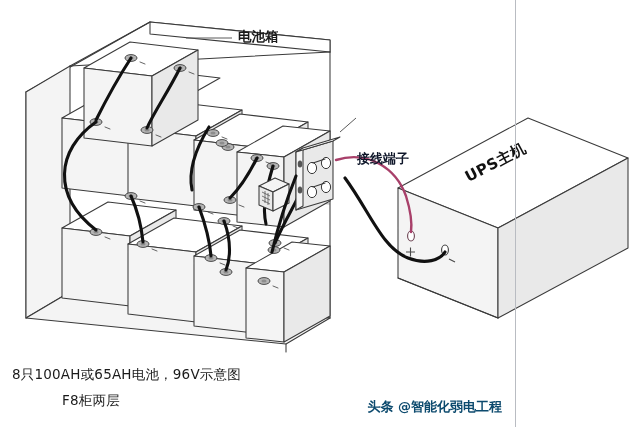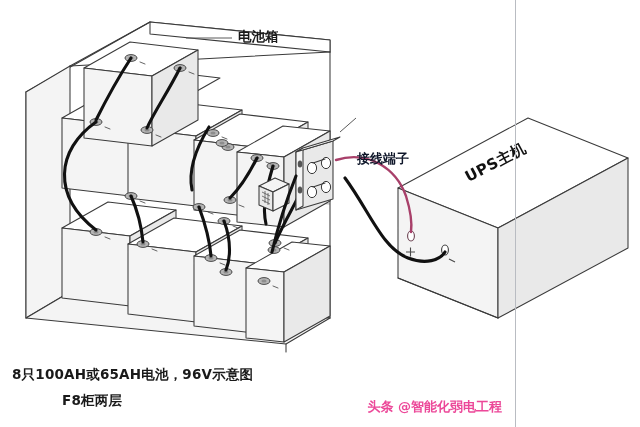--- a/index.html
+++ b/index.html
@@ -11,34 +11,34 @@
     overflow:hidden;
     position:relative;
   }
   #stage{position:absolute;inset:0;width:516px;height:427px;}
   svg#diagram{position:absolute;left:0;top:0;width:640px;height:427px;display:block;}
 
   .cap{
     position:absolute;
     color:#1a1a1a;
     font-size:13.5px;
-    font-weight:700;
+    font-weight:400;
     letter-spacing:.2px;
     white-space:nowrap;
     font-family:"DejaVu Sans","Liberation Sans",sans-serif;
   }
   #cap-line1{left:12px;top:366px;}
   #cap-line2{left:62px;top:392px;}
 
   #watermark{
     position:absolute;
     right:14px;top:398px;
     font-size:13px;
     font-weight:700;
-    color:#ec4899;
+    color:#0c4a6e;
     white-space:nowrap;
     font-family:"DejaVu Sans","Liberation Sans",sans-serif;
   }
   #edge-right{
     position:absolute;right:0;top:0;width:1px;height:427px;
     background:#b9bcc2;
   }
 </style>
 </head>
 <body>

